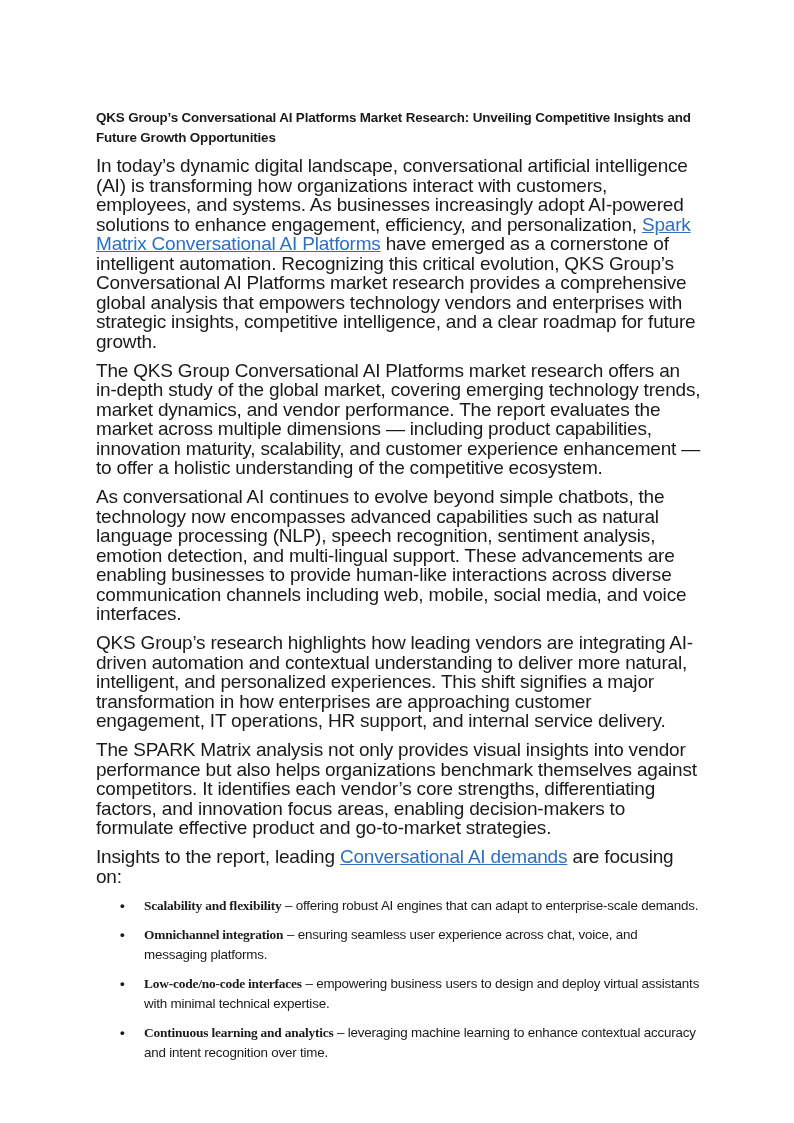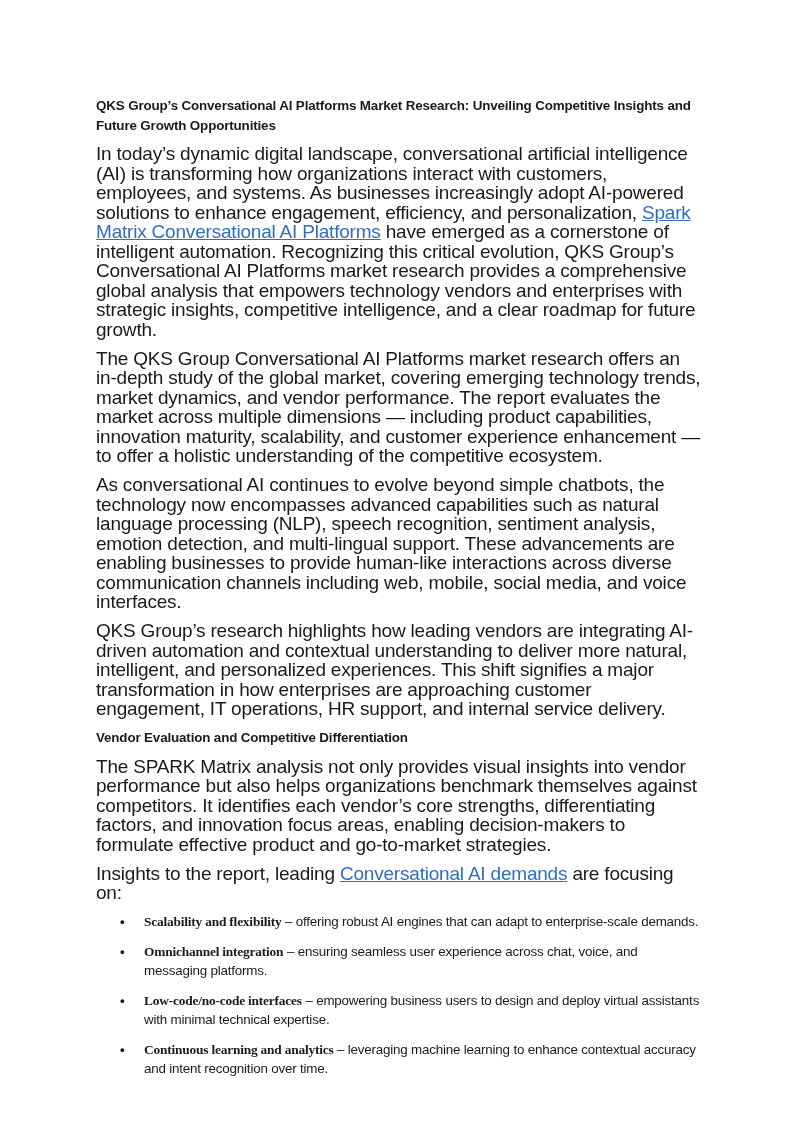--- a/index.html
+++ b/index.html
@@ -18,21 +18,21 @@
     .page {
       position: absolute;
       left: 96px;
       top: 96px;
       width: 606px;
     }
     .title {
       font-weight: bold;
       font-size: 13.4px;
       line-height: 19.5px;
-      margin: 0 0 9px 0;
+      margin: 12px 0 9px 0;
       letter-spacing: -0.15px;
     }
     .heading {
       font-weight: bold;
       font-size: 13.4px;
       line-height: 19.5px;
       margin: 0 0 9px 0;
       letter-spacing: -0.15px;
     }
     p.body {
@@ -76,21 +76,20 @@
 
   <div class="title">QKS Group’s Conversational AI Platforms Market Research: Unveiling Competitive Insights and Future Growth Opportunities</div>
 
   <p class="body"><span>In today’s dynamic digital landscape, conversational artificial intelligence (AI) is transforming how organizations interact with customers, employees, and systems. As businesses increasingly adopt AI-powered solutions to enhance engagement, efficiency, and personalization, </span><a class="link" href="#">Spark Matrix Conversational AI Platforms</a><span> have emerged as a cornerstone of intelligent automation. Recognizing this critical evolution, QKS Group’s Conversational AI Platforms market research provides a comprehensive global analysis that empowers technology vendors and enterprises with strategic insights, competitive intelligence, and a clear roadmap for future growth.</span></p>
 
 
   <p class="body">The QKS Group Conversational AI Platforms market research offers an in-depth study of the global market, covering emerging technology trends, market dynamics, and vendor performance. The report evaluates the market across multiple dimensions — including product capabilities, innovation maturity, scalability, and customer experience enhancement — to offer a holistic understanding of the competitive ecosystem.</p>
   <p class="body">As conversational AI continues to evolve beyond simple chatbots, the technology now encompasses advanced capabilities such as natural language processing (NLP), speech recognition, sentiment analysis, emotion detection, and multi-lingual support. These advancements are enabling businesses to provide human-like interactions across diverse communication channels including web, mobile, social media, and voice interfaces.</p>
   <p class="body">QKS Group’s research highlights how leading vendors are integrating AI-driven automation and contextual understanding to deliver more natural, intelligent, and personalized experiences. This shift signifies a major transformation in how enterprises are approaching customer engagement, IT operations, HR support, and internal service delivery.</p>
 
-  <div class="heading">Vendor Evaluation and Competitive Differentiation</div>
 
   <p class="body">The SPARK Matrix analysis not only provides visual insights into vendor performance but also helps organizations benchmark themselves against competitors. It identifies each vendor’s core strengths, differentiating factors, and innovation focus areas, enabling decision-makers to formulate effective product and go-to-market strategies.</p>
 
   <p class="body"><span>Insights to the report, leading </span><a class="link" href="#">Conversational AI demands</a><span> are focusing on:</span></p>
 
   <ul class="bullets">
     <li>
       <span class="bullet">•</span><span class="term">Scalability and flexibility</span><span> – offering robust AI engines that can adapt to enterprise-scale demands.</span>
     </li>
     <li>

